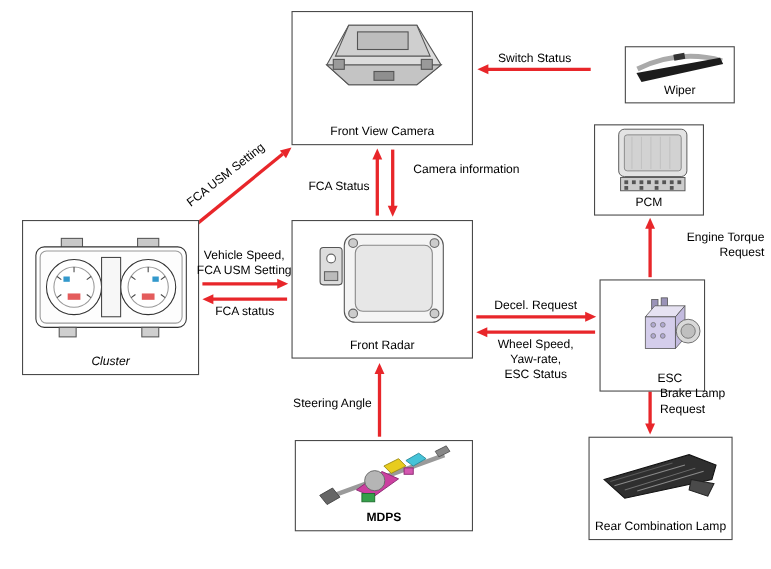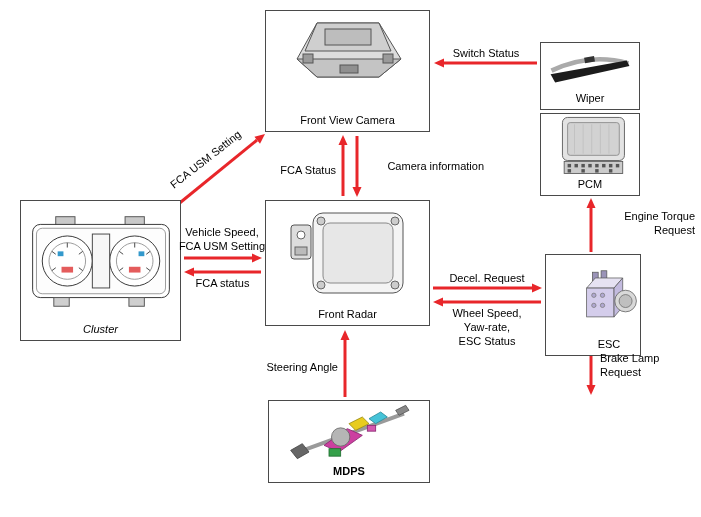--- a/index.html
+++ b/index.html
@@ -86,21 +86,21 @@
         <rect x="42" y="22" width="46" height="16" fill="#bdbdbd" stroke="#555"></rect>
         <polygon points="14,52 118,52 96,70 34,70" fill="#c4c4c4" stroke="#555"></polygon>
         <rect x="20" y="47" width="10" height="9" fill="#9a9a9a" stroke="#555"></rect>
         <rect x="100" y="47" width="10" height="9" fill="#9a9a9a" stroke="#555"></rect>
         <rect x="57" y="58" width="18" height="8" fill="#8f8f8f" stroke="#555"></rect>
       </svg>
     </div>
     <div class="node-label">Front View Camera</div>
   </div>
 
-  <div class="node" style="left:540px;top:42px;width:100px;height:68px;">
+  <div class="node" style="left:568px;top:42px;width:100px;height:52px;">
     <div class="illus">
       <svg width="92" height="44" viewBox="0 0 92 48" xmlns="http://www.w3.org/2000/svg">
         <path d="M4,28 Q46,8 88,20" fill="none" stroke="#aaaaaa" stroke-width="5"></path>
         <polygon points="3,32 86,17 89,23 8,41" fill="#1c1c1c"></polygon>
         <rect x="40" y="13" width="11" height="6" fill="#333333" transform="rotate(-10 45 16)"></rect>
       </svg>
     </div>
     <div class="node-label">Wiper</div>
   </div>
 
@@ -144,20 +144,33 @@
         <circle cx="66" cy="44" r="9" fill="#bfbfbf" stroke="#666"></circle>
         <circle cx="22" cy="36" r="3" fill="#b0a8d0" stroke="#777"></circle>
         <circle cx="34" cy="36" r="3" fill="#b0a8d0" stroke="#777"></circle>
         <circle cx="22" cy="50" r="3" fill="#b0a8d0" stroke="#777"></circle>
         <circle cx="34" cy="50" r="3" fill="#b0a8d0" stroke="#777"></circle>
       </svg>
     </div>
     <div class="node-label">ESC</div>
   </div>
 
+  <div class="node" style="left:535px;top:397px;width:131px;height:94px;">
+    <div class="illus">
+      <svg width="118" height="66" viewBox="0 0 118 70" xmlns="http://www.w3.org/2000/svg">
+        <polygon points="4,36 86,12 112,22 108,36 24,54" fill="#2f2f2f" stroke="#111"></polygon>
+        <line x1="14" y1="42" x2="82" y2="22" stroke="#8a8a8a"></line>
+        <line x1="24" y1="46" x2="92" y2="25" stroke="#6f6f6f"></line>
+        <line x1="10" y1="38" x2="70" y2="20" stroke="#5a5a5a"></line>
+        <line x1="36" y1="47" x2="100" y2="28" stroke="#8a8a8a"></line>
+        <polygon points="88,36 110,40 104,52 86,46" fill="#4a4a4a" stroke="#222"></polygon>
+      </svg>
+    </div>
+    <div class="node-label">Rear Combination Lamp</div>
+  </div>
 
   <div class="node" style="left:20px;top:200px;width:161px;height:141px;font-style:italic;">
     <div class="illus">
       <svg width="150" height="104" viewBox="0 0 150 108" xmlns="http://www.w3.org/2000/svg">
         <rect x="28" y="8" width="20" height="10" fill="#c9c9c9" stroke="#555"></rect>
         <rect x="100" y="8" width="20" height="10" fill="#c9c9c9" stroke="#555"></rect>
         <rect x="4" y="16" width="142" height="76" rx="8" fill="#ffffff" stroke="#333"></rect>
         <rect x="8" y="20" width="134" height="68" rx="6" fill="#fdfdfd" stroke="#999"></rect>
         <circle cx="40" cy="54" r="26" fill="#ffffff" stroke="#333"></circle>
         <circle cx="40" cy="54" r="19" fill="none" stroke="#999"></circle>
@@ -215,21 +228,21 @@
         <rect x="96" y="28" width="10" height="7" fill="#d457b0" stroke="#8a2570"></rect>
         <polygon points="130,10 142,4 146,10 134,16" fill="#888888" stroke="#555"></polygon>
       </svg>
     </div>
     <div class="node-label">MDPS</div>
   </div>
 
   <div class="edge-label" style="left:436px;top:47px;width:100px;text-align:center;">Switch Status</div>
   <div class="edge-label" style="left:142px;top:153px;width:128px;text-align:center;transform:rotate(-38deg);">FCA USM Setting</div>
   <div class="edge-label" style="left:250px;top:164px;width:86px;text-align:right;">FCA Status</div>
-  <div class="edge-label" style="left:364px;top:160px;width:120px;text-align:right;">Camera information</div>
+  <div class="edge-label" style="left:364px;top:148px;width:120px;text-align:center;">Camera information</div>
   <div class="edge-label" style="left:166px;top:226px;width:112px;text-align:center;">Vehicle Speed,
 FCA USM Setting</div>
   <div class="edge-label" style="left:180px;top:277px;width:85px;text-align:center;">FCA status</div>
   <div class="edge-label" style="left:437px;top:272px;width:100px;text-align:center;">Decel. Request</div>
   <div class="edge-label" style="left:437px;top:307px;width:100px;text-align:center;">Wheel Speed,
 Yaw-rate,
 ESC Status</div>
   <div class="edge-label" style="left:600px;top:210px;width:95px;text-align:right;">Engine Torque
 Request</div>
   <div class="edge-label" style="left:600px;top:352px;width:90px;text-align:left;">Brake Lamp

